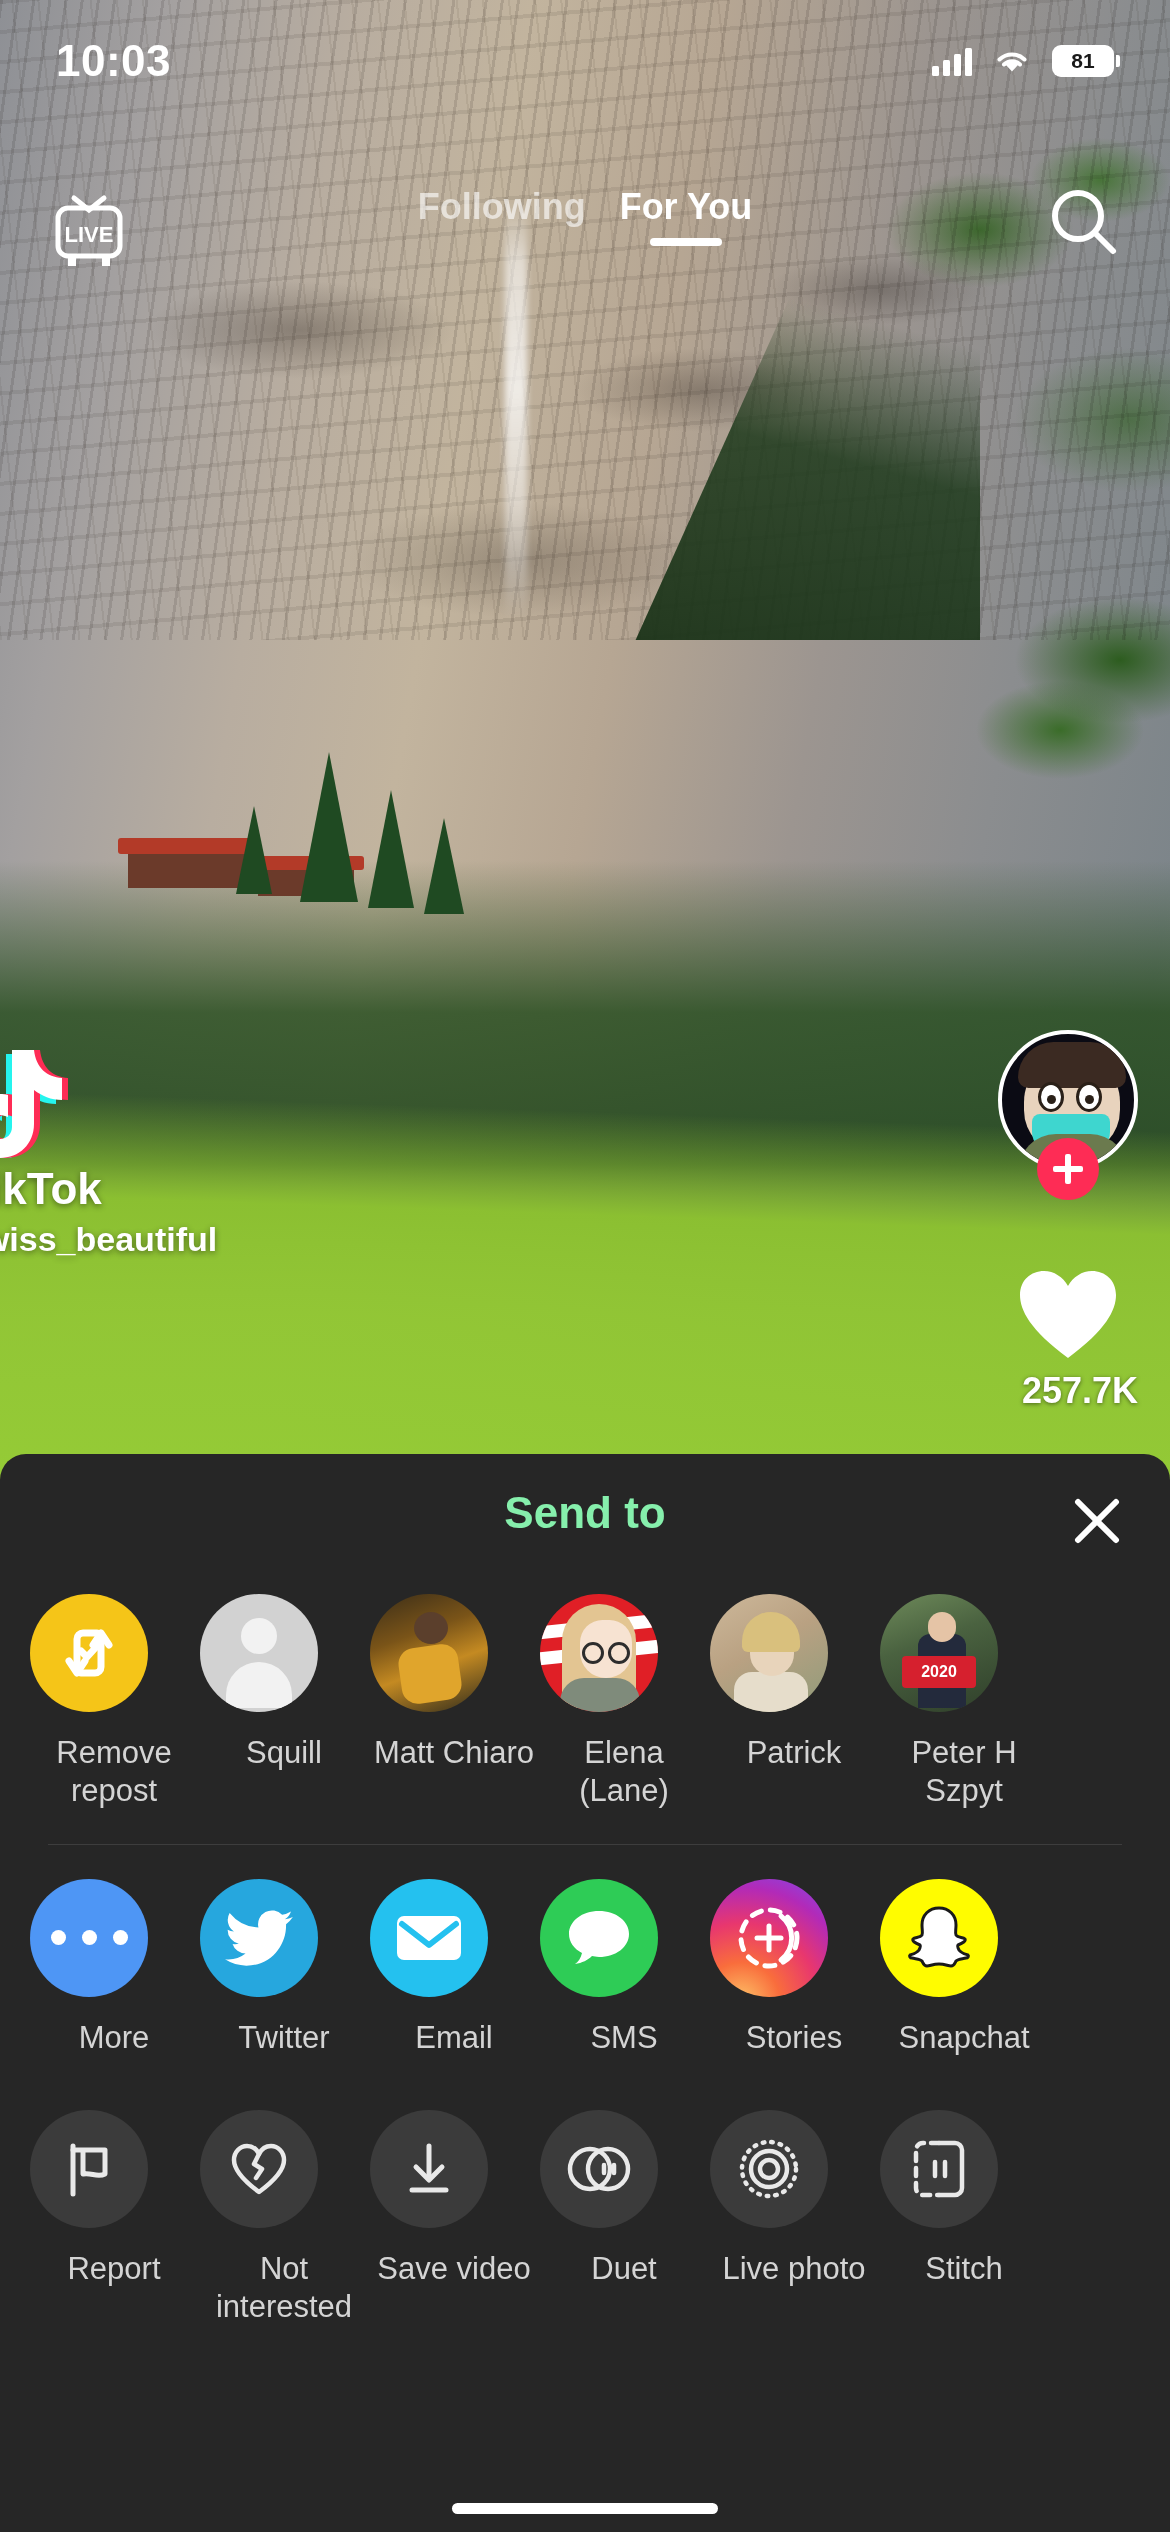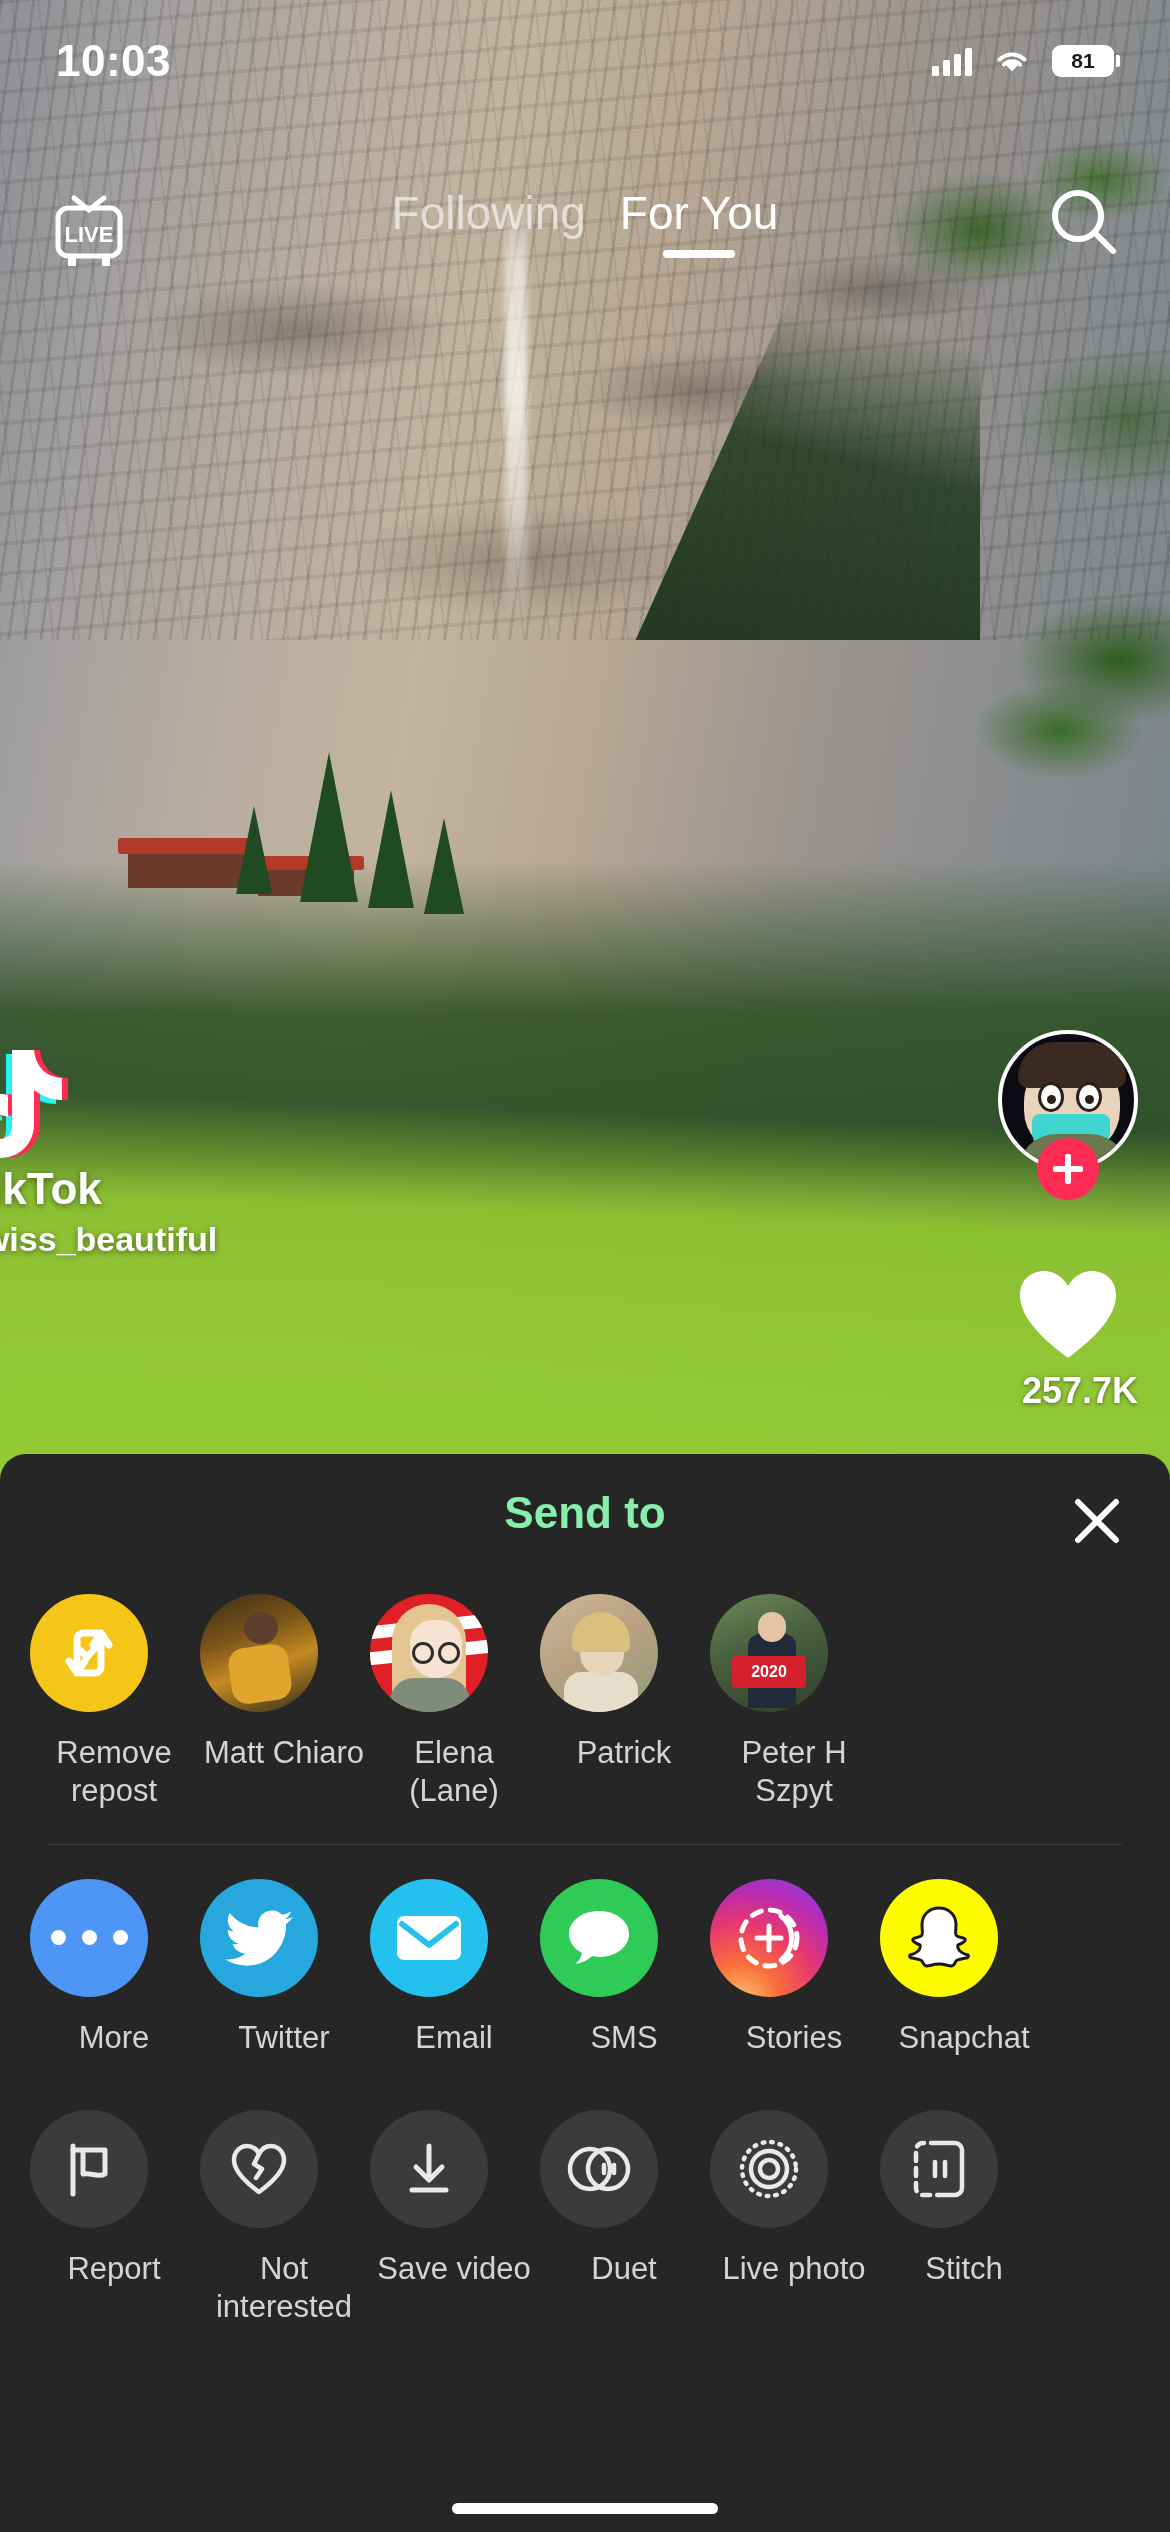--- a/index.html
+++ b/index.html
@@ -93,21 +93,21 @@
   
   #topnav{
     position:absolute; top:170px; left:0; width:1170px; height:120px;
     display:flex; align-items:center; z-index:20; color:#fff;
   }
   #live-btn{ position:absolute; left:52px; top:14px; width:74px; height:84px; }
   #tabs{
     position:absolute; left:0; right:0; top:16px;
     display:flex; justify-content:center; align-items:flex-start; gap:34px;
   }
-  .tab{ font-size:46px; font-weight:400; position:relative; padding-bottom:20px; }
+  .tab{ font-size:36px; font-weight:700; position:relative; padding-bottom:20px; }
   .tab.inactive{ color:rgba(255,255,255,.62); }
   .tab.active{ color:#fff; }
   .tab.active::after{
     content:""; position:absolute; left:50%; transform:translateX(-50%);
     bottom:2px; width:72px; height:8px; background:#fff; border-radius:4px;
   }
   #search-btn{ position:absolute; right:48px; top:14px; width:76px; height:76px; }
 
   
   #rail{ position:absolute; right:32px; top:1030px; width:140px; z-index:15; }
@@ -338,20 +338,27 @@
             <path d="M24 54 V22 a6 6 0 0 1 6-6 h14" stroke="#fff" stroke-width="7" fill="none" stroke-linecap="round" stroke-linejoin="round"></path>
             <path d="M16 44 L24 56 L32 44" stroke="#fff" stroke-width="7" fill="none" stroke-linecap="round" stroke-linejoin="round"></path>
             <path d="M48 18 V50 a6 6 0 0 1-6 6 h-14" stroke="#fff" stroke-width="7" fill="none" stroke-linecap="round" stroke-linejoin="round"></path>
             <path d="M40 28 L48 16 L56 28" stroke="#fff" stroke-width="7" fill="none" stroke-linecap="round" stroke-linejoin="round"></path>
             <path d="M28 34 L34 40 L45 28" stroke="#fff" stroke-width="7" fill="none" stroke-linecap="round" stroke-linejoin="round"></path>
           </svg>
         </div>
         <div class="cell-label">Remove repost</div>
       </div>
 
+      <div class="cell">
+        <div class="cell-circle av-default">
+          <span class="head"></span>
+            <span class="body"></span>
+        </div>
+        <div class="cell-label">Squill</div>
+      </div>
 
       <div class="cell">
         <div class="cell-circle av-matt"></div>
         <div class="cell-label">Matt Chiaro</div>
       </div>
 
       <div class="cell">
         <div class="cell-circle av-elena">
           <span class="stripe s1"></span>
             <span class="stripe s2"></span>

